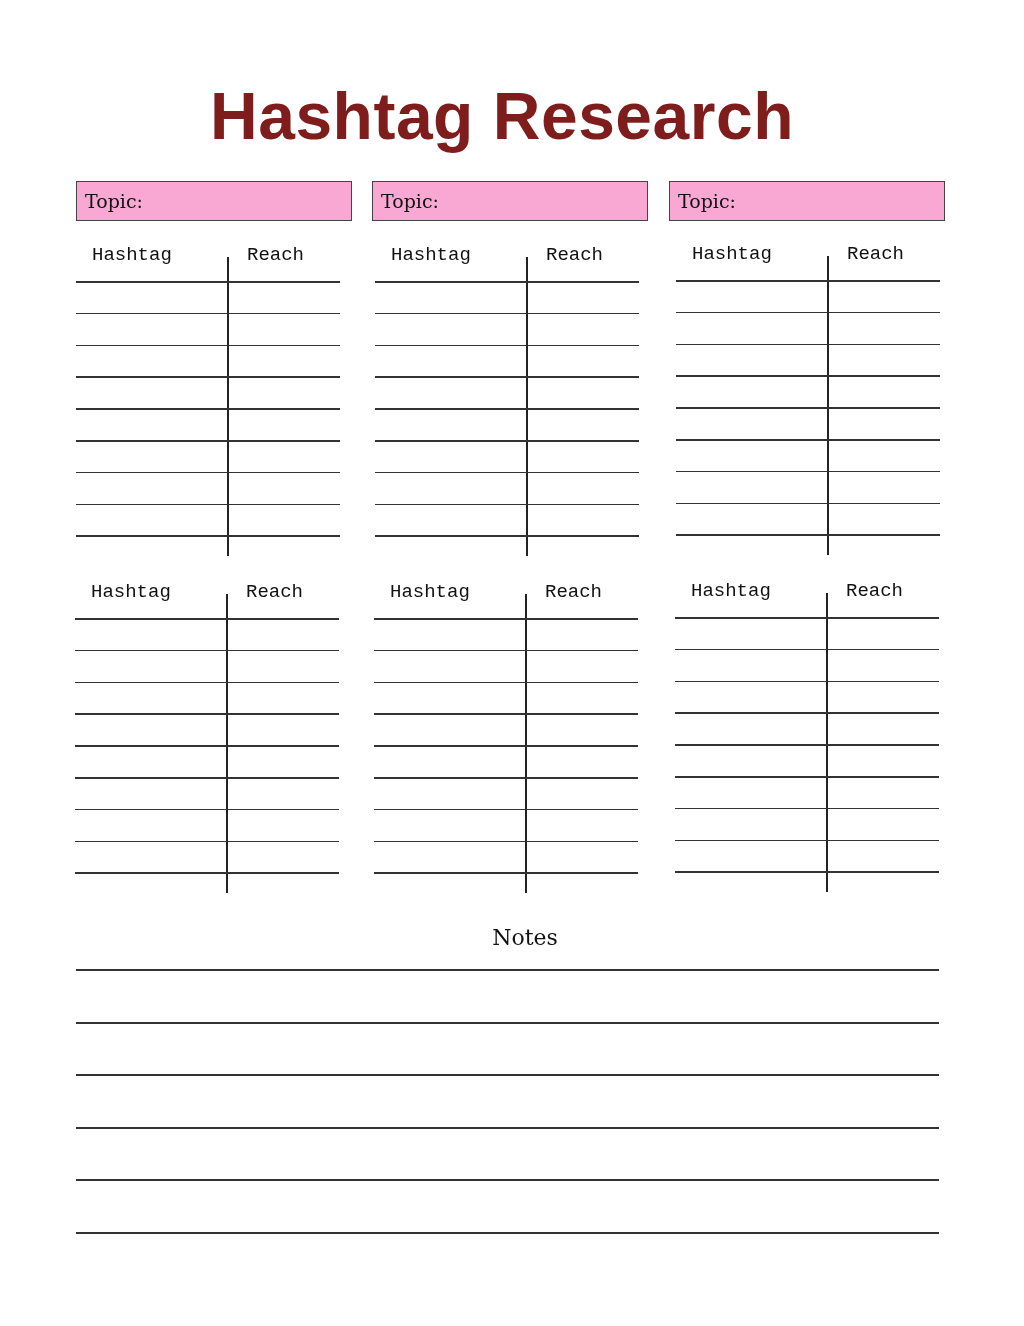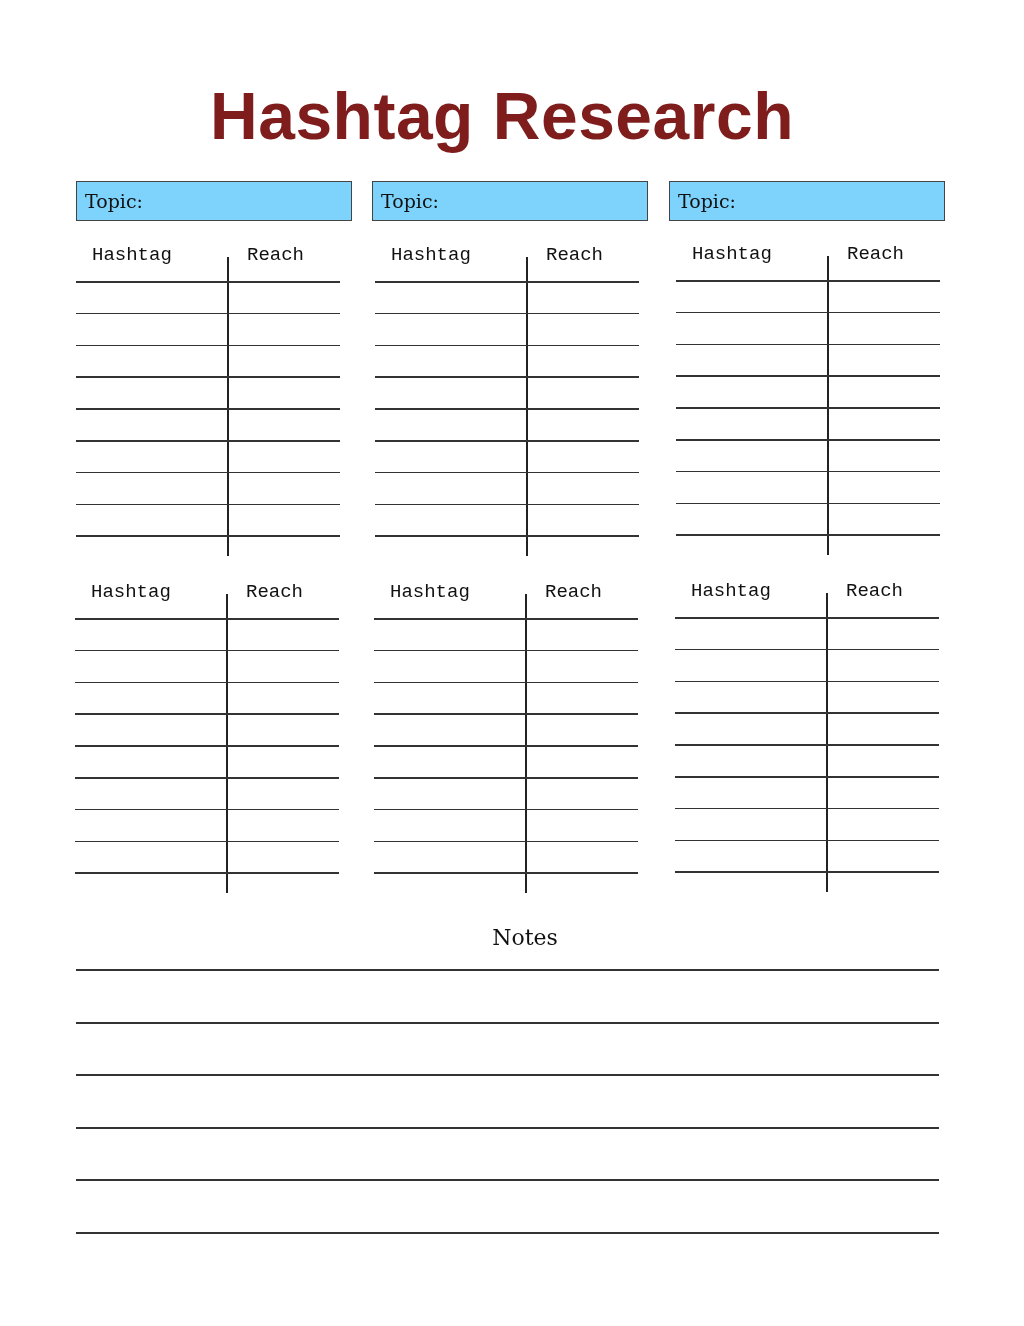--- a/index.html
+++ b/index.html
@@ -1,18 +1,18 @@
 <!DOCTYPE html>
 <html><head>
 <meta charset="utf-8">
 <style>
   html,body{margin:0;padding:0;background:#fff;}
   body{width:1024px;height:1326px;position:relative;overflow:hidden;font-family:"DejaVu Serif",serif;color:#111;}
   .title{position:absolute;left:0;width:1004px;top:78px;text-align:center;font-family:"Liberation Sans",sans-serif;font-weight:bold;font-size:66px;letter-spacing:0.5px;color:#7f1d1d;}
-  .topic{position:absolute;top:181px;height:40px;width:276px;background:#7dd3fc;border:1.5px solid #444;box-sizing:border-box;}
+  .topic{position:absolute;top:181px;height:40px;width:276px;background:#f9a8d4;border:1.5px solid #444;box-sizing:border-box;}
   .topic span{position:absolute;left:8px;top:8px;font-size:19px;font-family:"DejaVu Serif",serif;}
   .table{position:absolute;width:264px;font-family:Liberation Mono, monospace;}
   .th{position:absolute;font-size:19px;top:0;}
   .hline{position:absolute;left:0;width:264px;height:1.5px;background:#333;}
   .vline{position:absolute;width:1.5px;background:#222;}
   .notes-title{position:absolute;left:0;width:1050px;top:925px;text-align:center;font-size:22px;}
   .nline{position:absolute;left:76px;width:863px;height:2px;background:#333;}
 </style>
 </head>
 <body>

